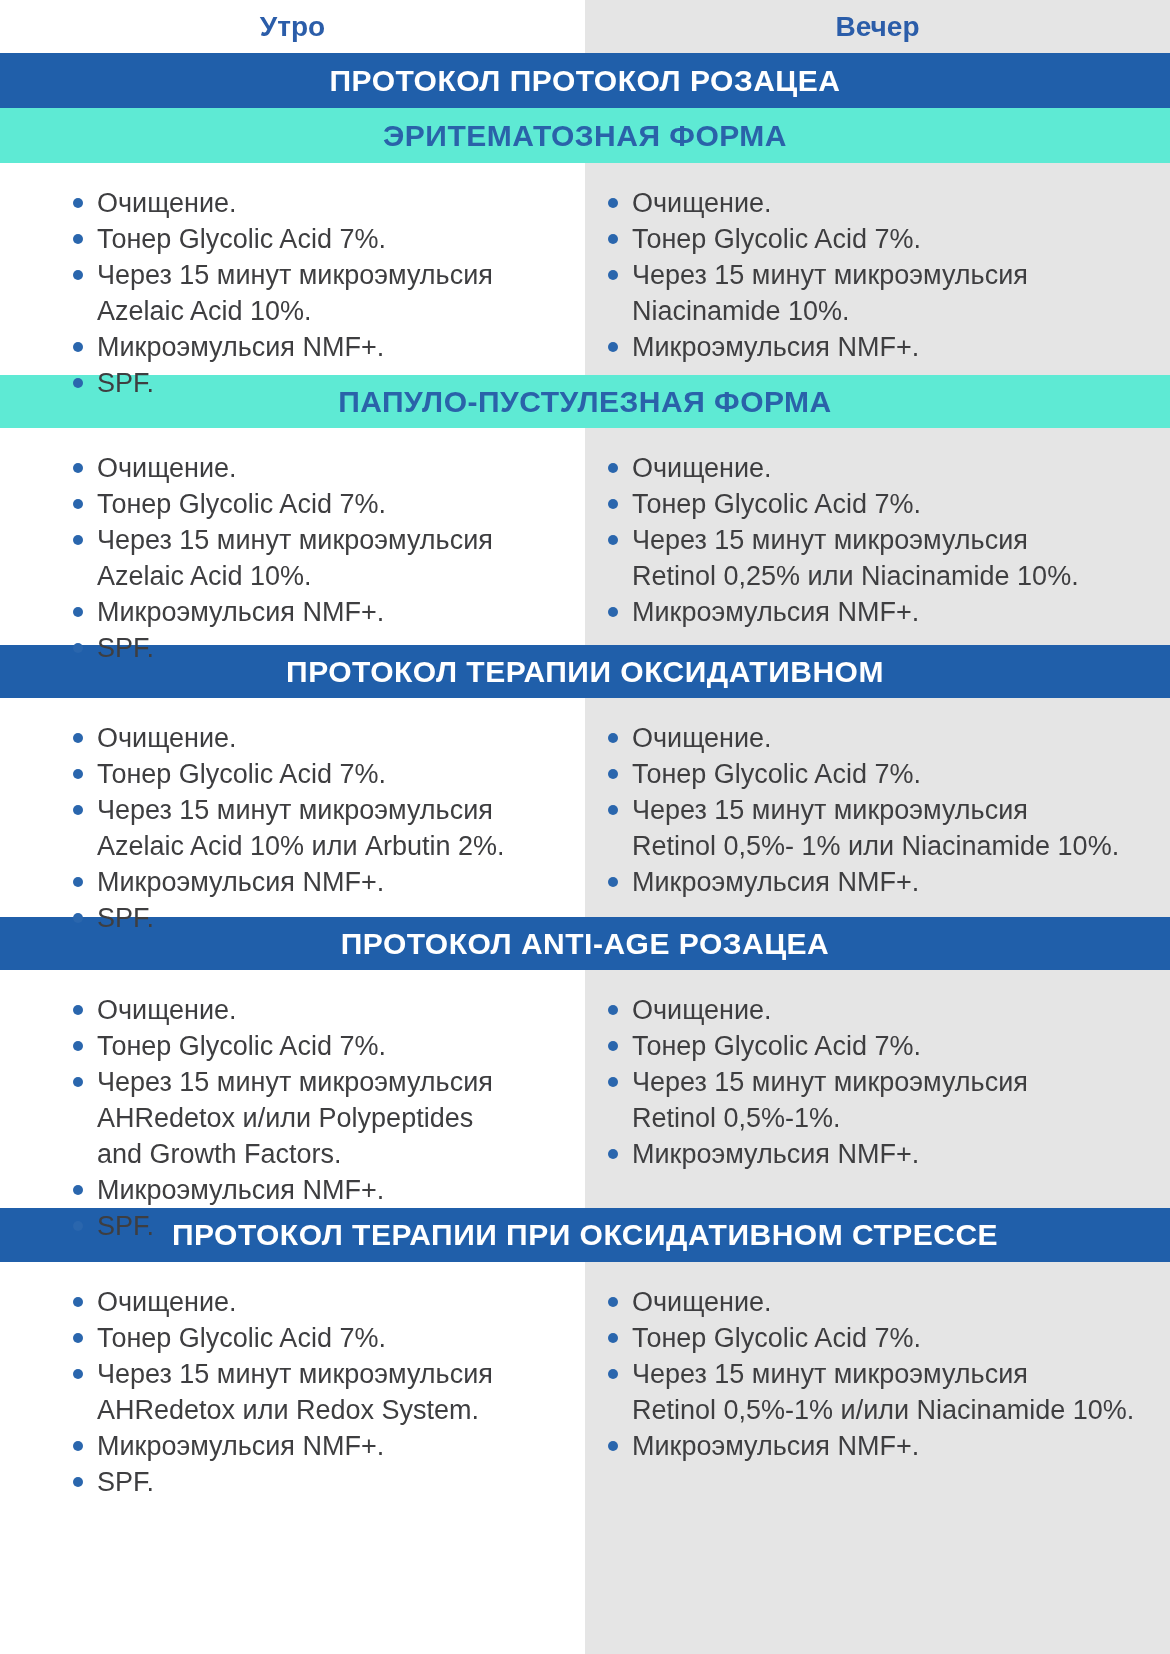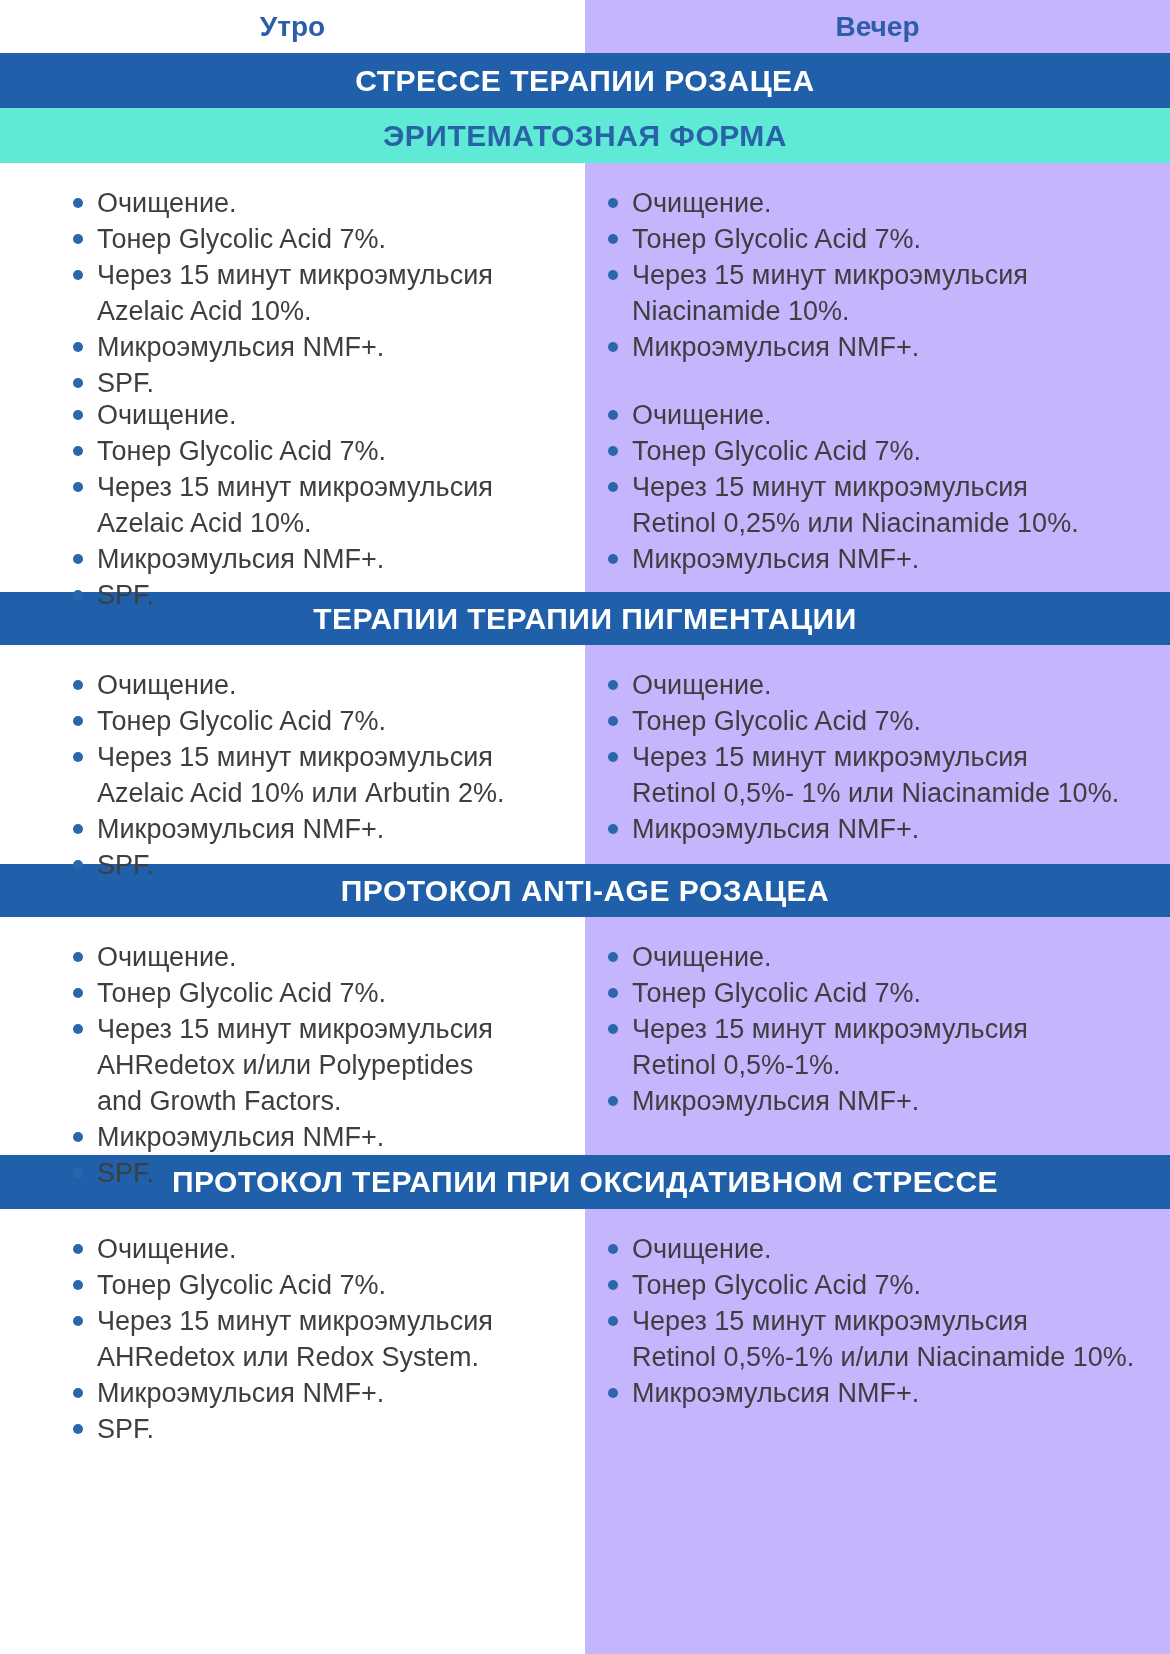--- a/index.html
+++ b/index.html
@@ -5,21 +5,21 @@
   html,body{margin:0;padding:0;background:#ffffff;}
   .page{
     width:1170px;height:1654px;
     display:flex;flex-direction:column;
     font-family:"Liberation Sans", sans-serif;
     overflow:hidden;background:#ffffff;
   }
   .split-row{display:flex;width:100%;}
   .cell{box-sizing:border-box;}
   .cell.left{width:585px;background:#ffffff;}
-  .cell.right{width:585px;background:#c4b5fd;}
+  .cell.right{width:585px;background:#e5e5e5;}
 
   
   .col-header-row{height:53px;flex:0 0 auto;}
   .col-header-row .cell{
     display:flex;align-items:center;justify-content:center;
     font-size:28px;font-weight:700;color:#2B5DA9;
   }
 
   
   .banner{
@@ -56,21 +56,21 @@
 </head>
 <body>
 
 <div class="page">
 
   <div class="split-row col-header-row">
     <div class="cell left">Утро</div>
     <div class="cell right">Вечер</div>
   </div>
 
-  <div class="banner dark h55">СТРЕССЕ ТЕРАПИИ РОЗАЦЕА</div>
+  <div class="banner dark h55">ПРОТОКОЛ ПРОТОКОЛ РОЗАЦЕА</div>
 
   <div class="banner light h55">ЭРИТЕМАТОЗНАЯ ФОРМА</div>
   <div class="split-row content-row c212">
     <div class="cell left">
       <ul class="steps">
           <li>Очищение.</li>
           <li>Тонер Glycolic Acid 7%.</li>
           <li>Через 15 минут микроэмульсия
 Azelaic Acid 10%.</li>
           <li>Микроэмульсия NMF+.</li>
@@ -81,20 +81,21 @@
       <ul class="steps">
           <li>Очищение.</li>
           <li>Тонер Glycolic Acid 7%.</li>
           <li>Через 15 минут микроэмульсия
 Niacinamide 10%.</li>
           <li>Микроэмульсия NMF+.</li>
         </ul>
     </div>
   </div>
 
+  <div class="banner light h53">ПАПУЛО-ПУСТУЛЕЗНАЯ ФОРМА</div>
   <div class="split-row content-row c217">
     <div class="cell left">
       <ul class="steps">
           <li>Очищение.</li>
           <li>Тонер Glycolic Acid 7%.</li>
           <li>Через 15 минут микроэмульсия
 Azelaic Acid 10%.</li>
           <li>Микроэмульсия NMF+.</li>
           <li>SPF.</li>
         </ul>
@@ -103,21 +104,21 @@
       <ul class="steps">
           <li>Очищение.</li>
           <li>Тонер Glycolic Acid 7%.</li>
           <li>Через 15 минут микроэмульсия
 Retinol 0,25% или Niacinamide 10%.</li>
           <li>Микроэмульсия NMF+.</li>
         </ul>
     </div>
   </div>
 
-  <div class="banner dark h53">ТЕРАПИИ ТЕРАПИИ ПИГМЕНТАЦИИ</div>
+  <div class="banner dark h53">ПРОТОКОЛ ТЕРАПИИ ОКСИДАТИВНОМ</div>
   <div class="split-row content-row c219">
     <div class="cell left">
       <ul class="steps">
           <li>Очищение.</li>
           <li>Тонер Glycolic Acid 7%.</li>
           <li>Через 15 минут микроэмульсия
 Azelaic Acid 10% или Arbutin 2%.</li>
           <li>Микроэмульсия NMF+.</li>
           <li>SPF.</li>
         </ul>

